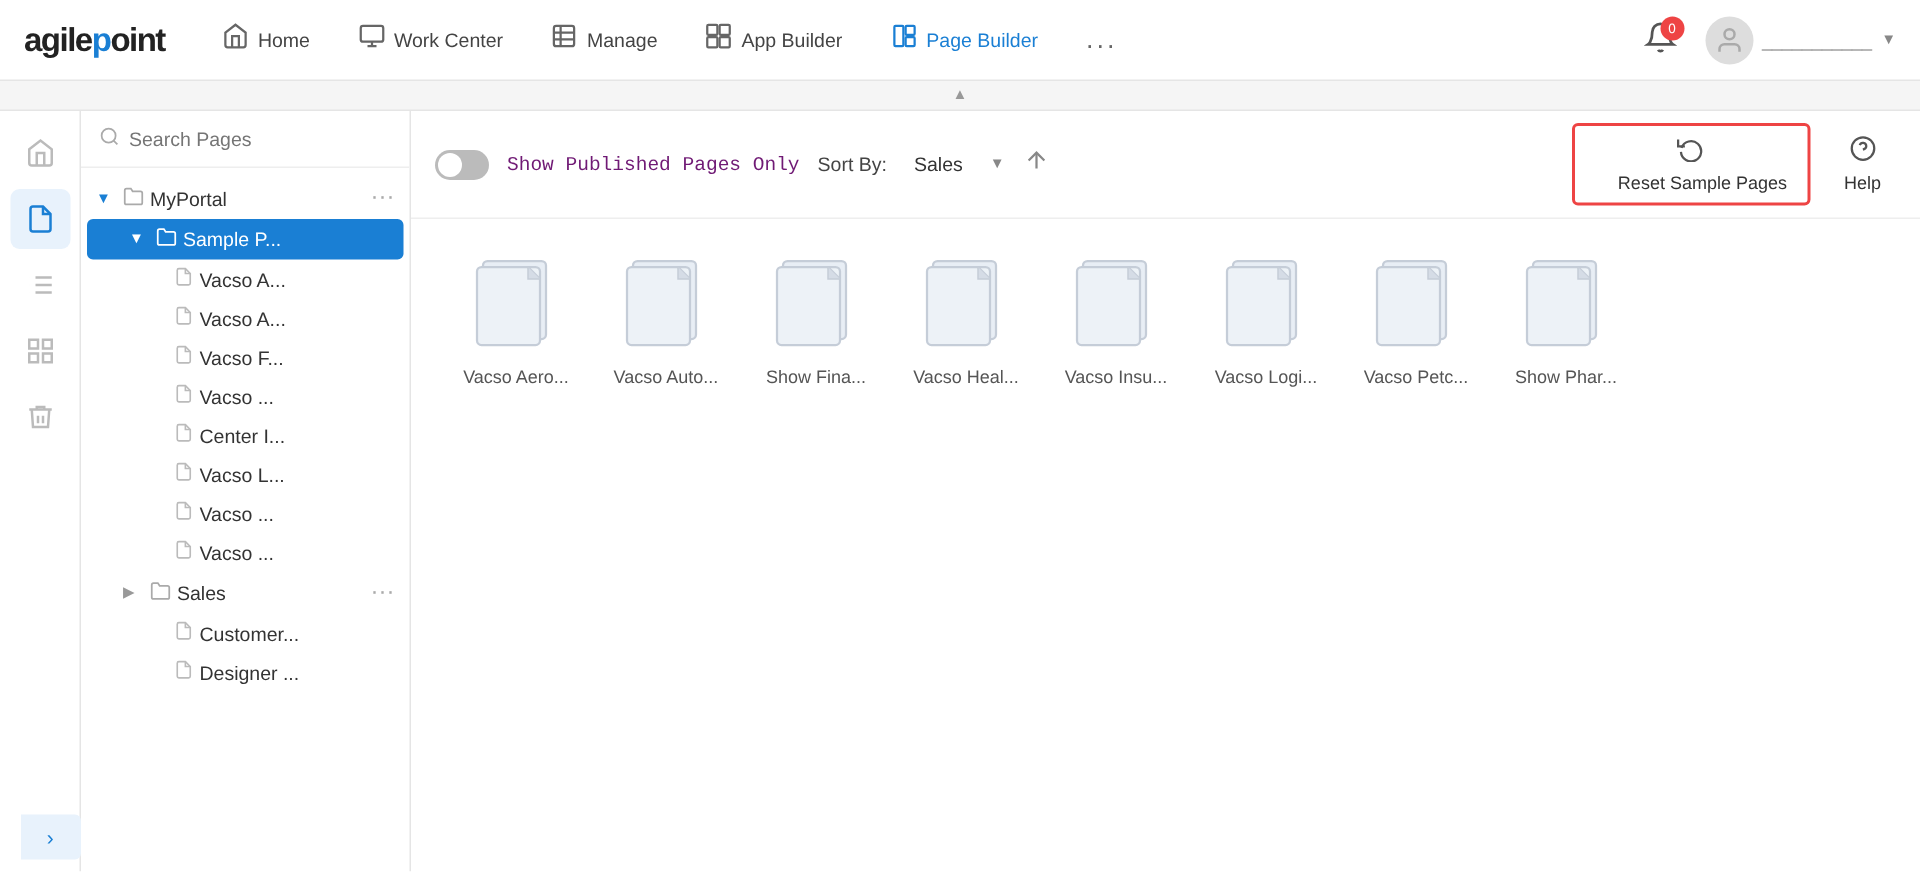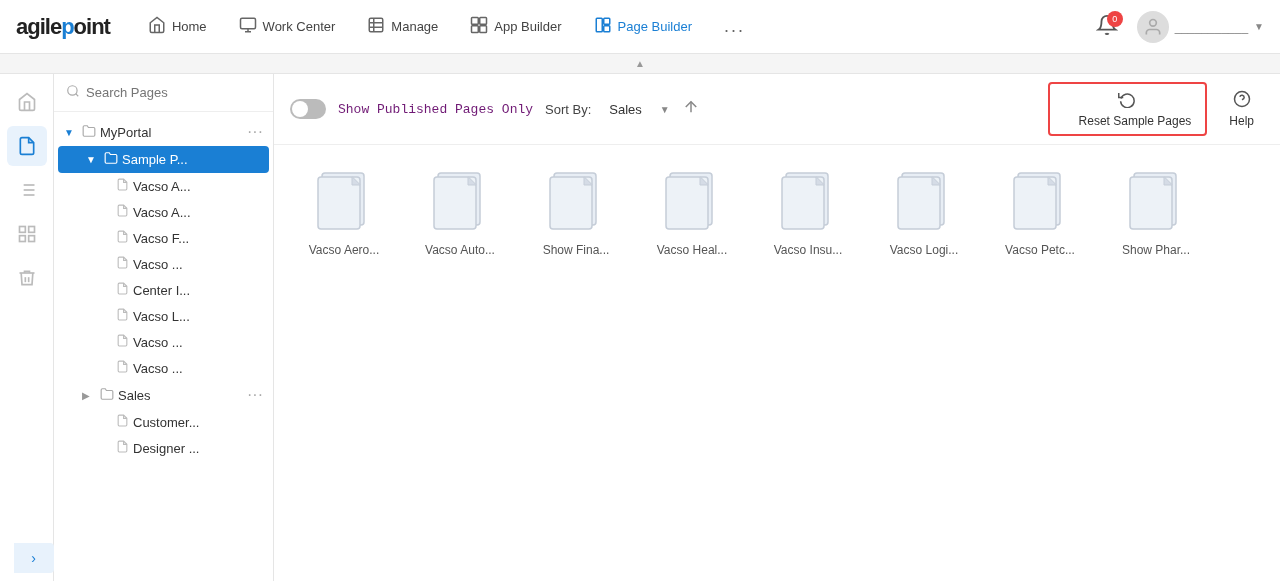--- a/index.html
+++ b/index.html
@@ -280,21 +280,20 @@
     .help-btn .help-icon { font-size: 16px; color: #555; }
     .help-btn .help-label { font-size: 12px; color: #333; }
 
     
     .page-grid {
       flex: 1;
       display: flex;
       flex-wrap: wrap;
       align-content: flex-start;
       padding: 20px;
-      gap: 16px;
       overflow-y: auto;
     }
     .page-card {
       display: flex;
       flex-direction: column;
       align-items: center;
       gap: 8px;
       cursor: pointer;
       width: 100px;
     }

